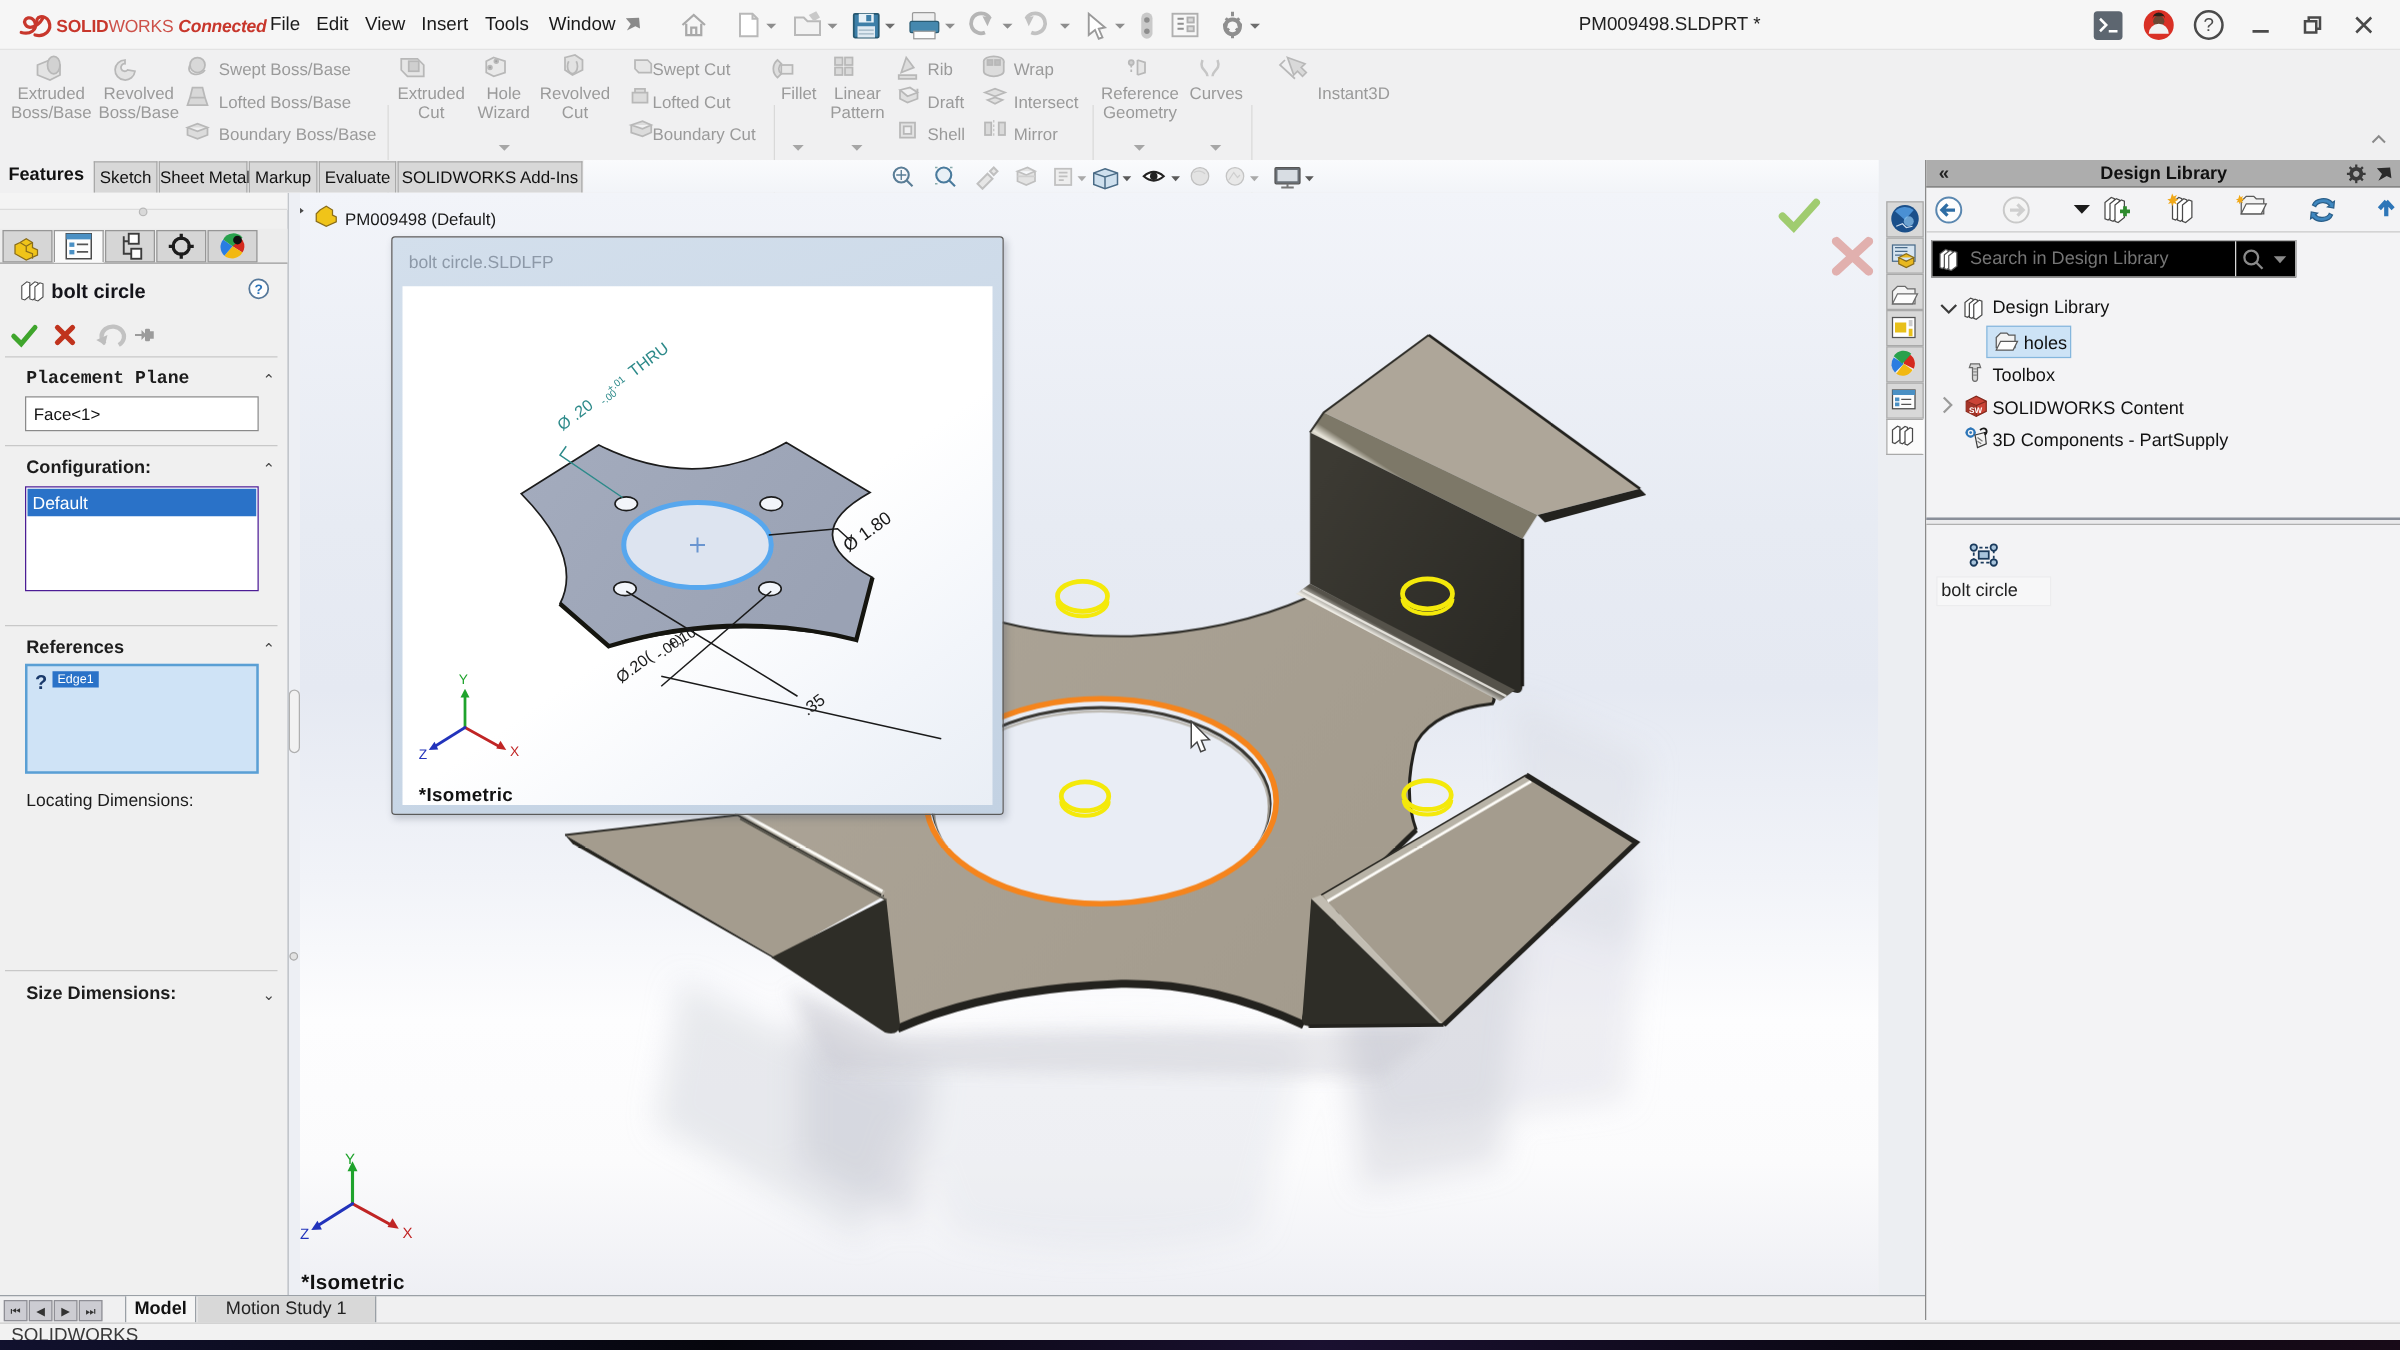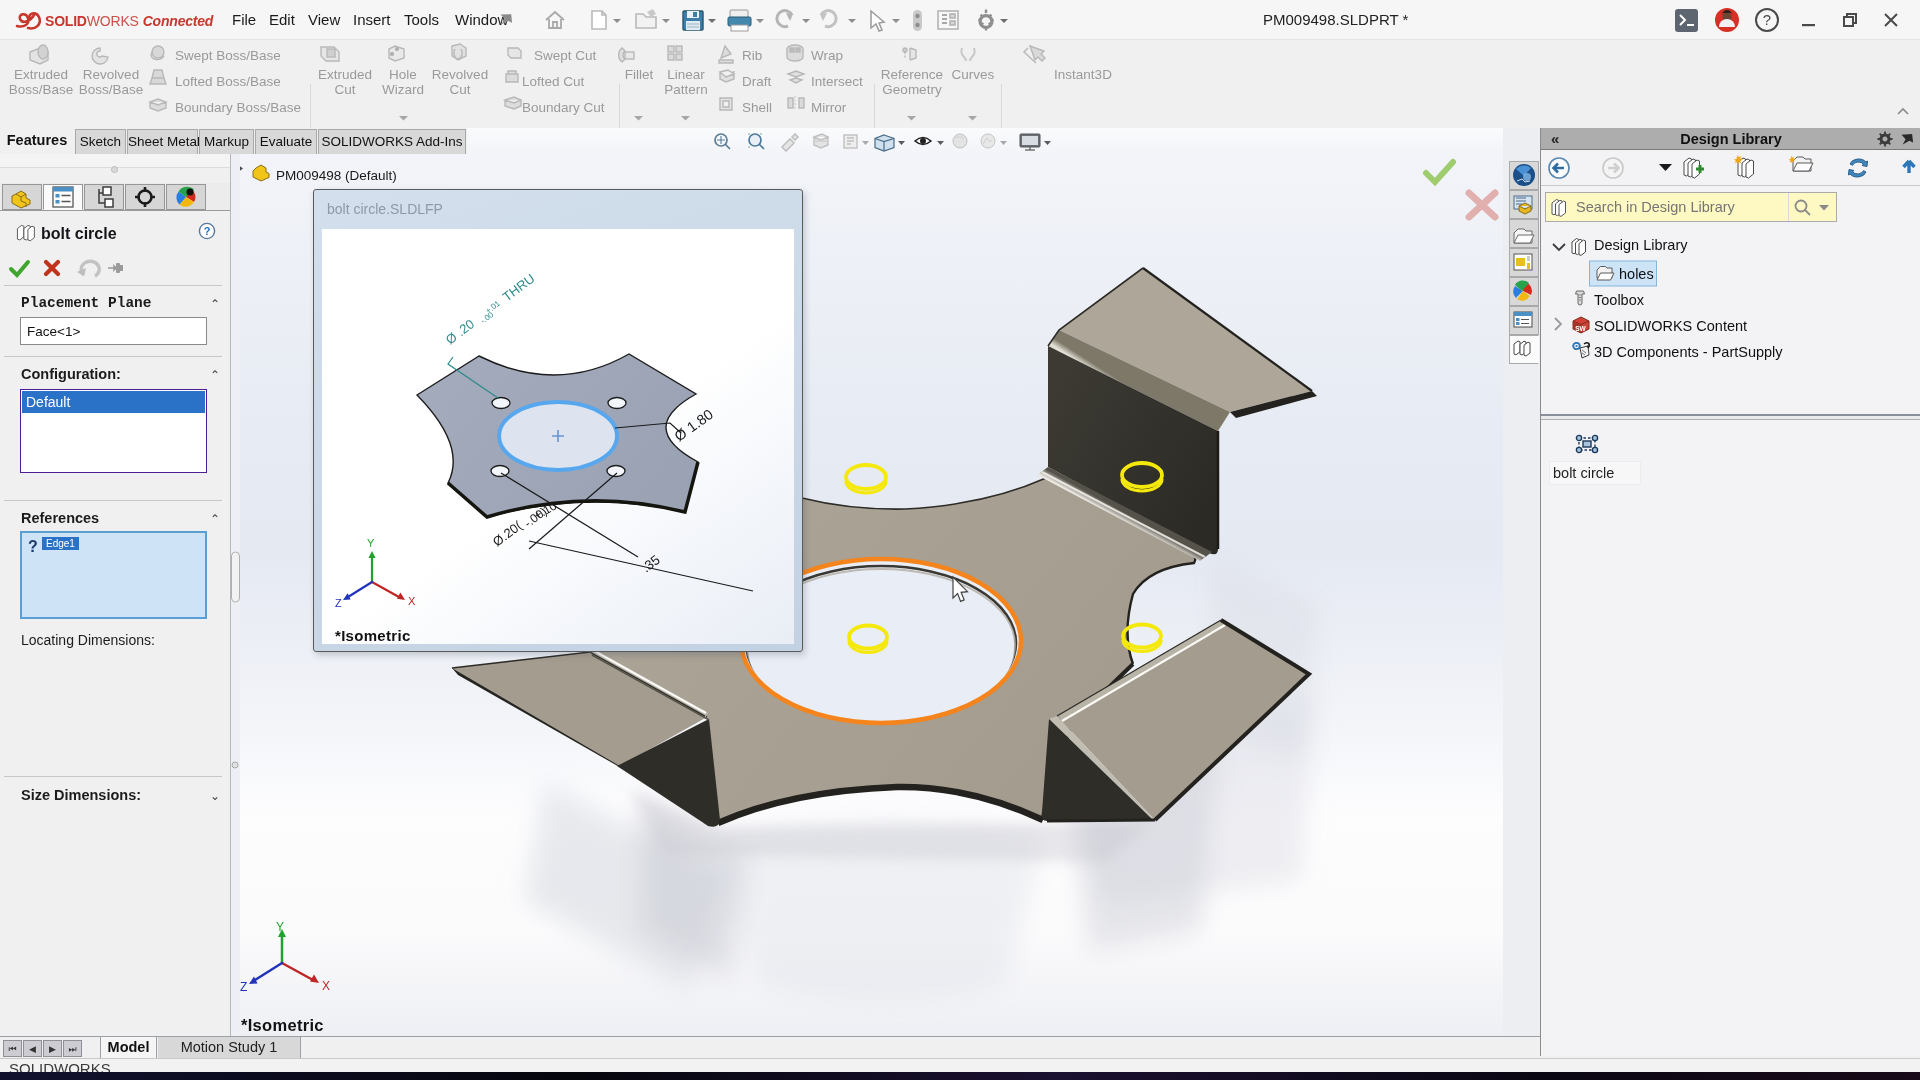--- a/index.html
+++ b/index.html
@@ -1,21 +1,21 @@
 <!DOCTYPE html>
 <html><head>
 <meta charset="utf-8">
 <style>
   * { margin:0; padding:0; box-sizing:border-box; }
   html,body { width:1920px; height:1080px; overflow:hidden; font-family:"Liberation Sans", sans-serif; }
   .abs { position:absolute; }
   body { position:relative; background:#f0f0f1; }
   
   #titlebar { left:0; top:0; width:1920px; height:40px; background:#f6f6f6; border-bottom:1px solid #e3e3e3; }
-  .menu { font-size:15px; color:#1a1a1a; top:11px;margin-left:16px; }
+  .menu { font-size:15px; color:#1a1a1a; top:11px; }
   
   #ribbon { left:0; top:40px; width:1920px; height:88px; background:#f0f0f1; }
   #tabrow { left:0; top:128px; width:1920px; height:26px; background:#f0f0f1; }
   .rtab { position:absolute; top:1px; height:25px; background:#d8d8d8; border:1px solid #a9a9a9; border-bottom:none; color:#111; font-size:13.5px; text-align:center; line-height:24px; white-space:nowrap; }
   .gtxt { position:absolute; color:#9a9a9a; font-size:13.5px; text-align:center; line-height:15px; }
   .gsep { position:absolute; top:44px; width:1px; height:80px; background:#d9d9d9; }
   
   #lpanel { left:0; top:154px; width:231px; height:883px; background:#f0f0f0; border-right:1px solid #b3b8bf; }
   .ptab { position:absolute; top:30px; height:26px; width:40px; background:#d6d6d6; border:1px solid #979797; }
   .sech { font-weight:bold; font-size:14.5px; color:#1c1c1c; }
@@ -143,21 +143,21 @@
 
   <div class="gtxt" style="left:8px;top:27px;width:66px;">Extruded<br>Boss/Base</div>
   <div class="gtxt" style="left:78px;top:27px;width:66px;">Revolved<br>Boss/Base</div>
   <div class="gtxt" style="left:175px;top:8px;width:130px;text-align:left;">Swept Boss/Base</div>
   <div class="gtxt" style="left:175px;top:34px;width:130px;text-align:left;">Lofted Boss/Base</div>
   <div class="gtxt" style="left:175px;top:60px;width:140px;text-align:left;">Boundary Boss/Base</div>
   <div class="gsep" style="left:310px;"></div>
   <div class="gtxt" style="left:315px;top:27px;width:60px;">Extruded<br>Cut</div>
   <div class="gtxt" style="left:374px;top:27px;width:58px;">Hole<br>Wizard</div>
   <div class="gtxt" style="left:430px;top:27px;width:60px;">Revolved<br>Cut</div>
-  <div class="gtxt" style="left:522px;top:8px;width:90px;text-align:left;padding-left:12px;">Swept Cut</div>
+  <div class="gtxt" style="left:522px;top:8px;width:90px;text-align:left;">Swept Cut</div>
   <div class="gtxt" style="left:522px;top:34px;width:90px;text-align:left;">Lofted Cut</div>
   <div class="gtxt" style="left:522px;top:60px;width:100px;text-align:left;">Boundary Cut</div>
   <div class="gsep" style="left:619px;"></div>
   <div class="gtxt" style="left:614px;top:27px;width:50px;">Fillet</div>
   <div class="gtxt" style="left:658px;top:27px;width:56px;">Linear<br>Pattern</div>
   <div class="gtxt" style="left:742px;top:8px;width:60px;text-align:left;">Rib</div>
   <div class="gtxt" style="left:742px;top:34px;width:60px;text-align:left;">Draft</div>
   <div class="gtxt" style="left:742px;top:60px;width:60px;text-align:left;">Shell</div>
   <div class="gtxt" style="left:811px;top:8px;width:70px;text-align:left;">Wrap</div>
   <div class="gtxt" style="left:811px;top:34px;width:70px;text-align:left;">Intersect</div>
@@ -675,21 +675,21 @@
         <path d="M2 1 l1.2 2.4 2.4 -1.2 -1.2 2.4 2.4 1.2 -2.4 1.2 1.2 2.4 -2.4 -1.2 -1.2 2.4 -0.6 -2.4 -2.4 0.8 1.4 -2.2 -2 -1.4 2.4 -0.4z" fill="#f0a818" transform="translate(-1,-2) scale(0.8)"></path>
       </g>
     <g transform="translate(305,3)" fill="none">
         <path d="M4 8 a9 7 0 0 1 16 -2 l1.5 -1 -0.5 5.5 -5 -1 1.6 -1.2 a6 4.5 0 0 0 -11 1z" fill="#3e87c0" stroke="#2a5f8a"></path>
         <path d="M20 16 a9 7 0 0 1 -16 2 l-1.5 1 0.5 -5.5 5 1 -1.6 1.2 a6 4.5 0 0 0 11 -1z" fill="#3e87c0" stroke="#2a5f8a"></path>
       </g>
     <path d="M368 20 V8 M368 8 l-5.5 6 M368 8 l5.5 6" stroke="#2e76b8" stroke-width="3.4" fill="none"></path>
   </svg>
   <div style="position:absolute;left:0;top:57px;width:380px;height:1px;background:#c9c9c9;"></div>
 
-  <div style="position:absolute;left:4px;top:64px;width:292px;height:30px;background:#fef9c3;border:1px solid #ababab;text-align:right;">
+  <div style="position:absolute;left:4px;top:64px;width:292px;height:30px;background:#000000;border:1px solid #ababab;text-align:right;">
     <svg style="position:absolute;left:4px;top:4px;" width="20" height="20" viewBox="0 0 20 20">
         <g fill="#fff" stroke="#555" stroke-width="1">
           <path d="M2 6 l4.5 -3.5 2 0.8 v11 l-4.5 3.5 -2 -0.8z"></path>
           <path d="M2 6 l4.5 -3.5 2 0.8 v11 l-4.5 3.5 -2 -0.8z" transform="translate(3.5,0.8)"></path>
           <path d="M2 6 l4.5 -3.5 2 0.8 v11 l-4.5 3.5 -2 -0.8z" transform="translate(7,1.6)"></path>
         </g>
       </svg>
     <span style="position:absolute;left:30px;top:6px;font-size:14.5px;color:#757575;">Search in Design Library</span>
     <div style="position:absolute;right:47px;top:0;width:1px;height:28px;background:#d9d9d9;"></div>
     <svg style="position:absolute;right:24px;top:5px;" width="19" height="19" viewBox="0 0 19 19">

